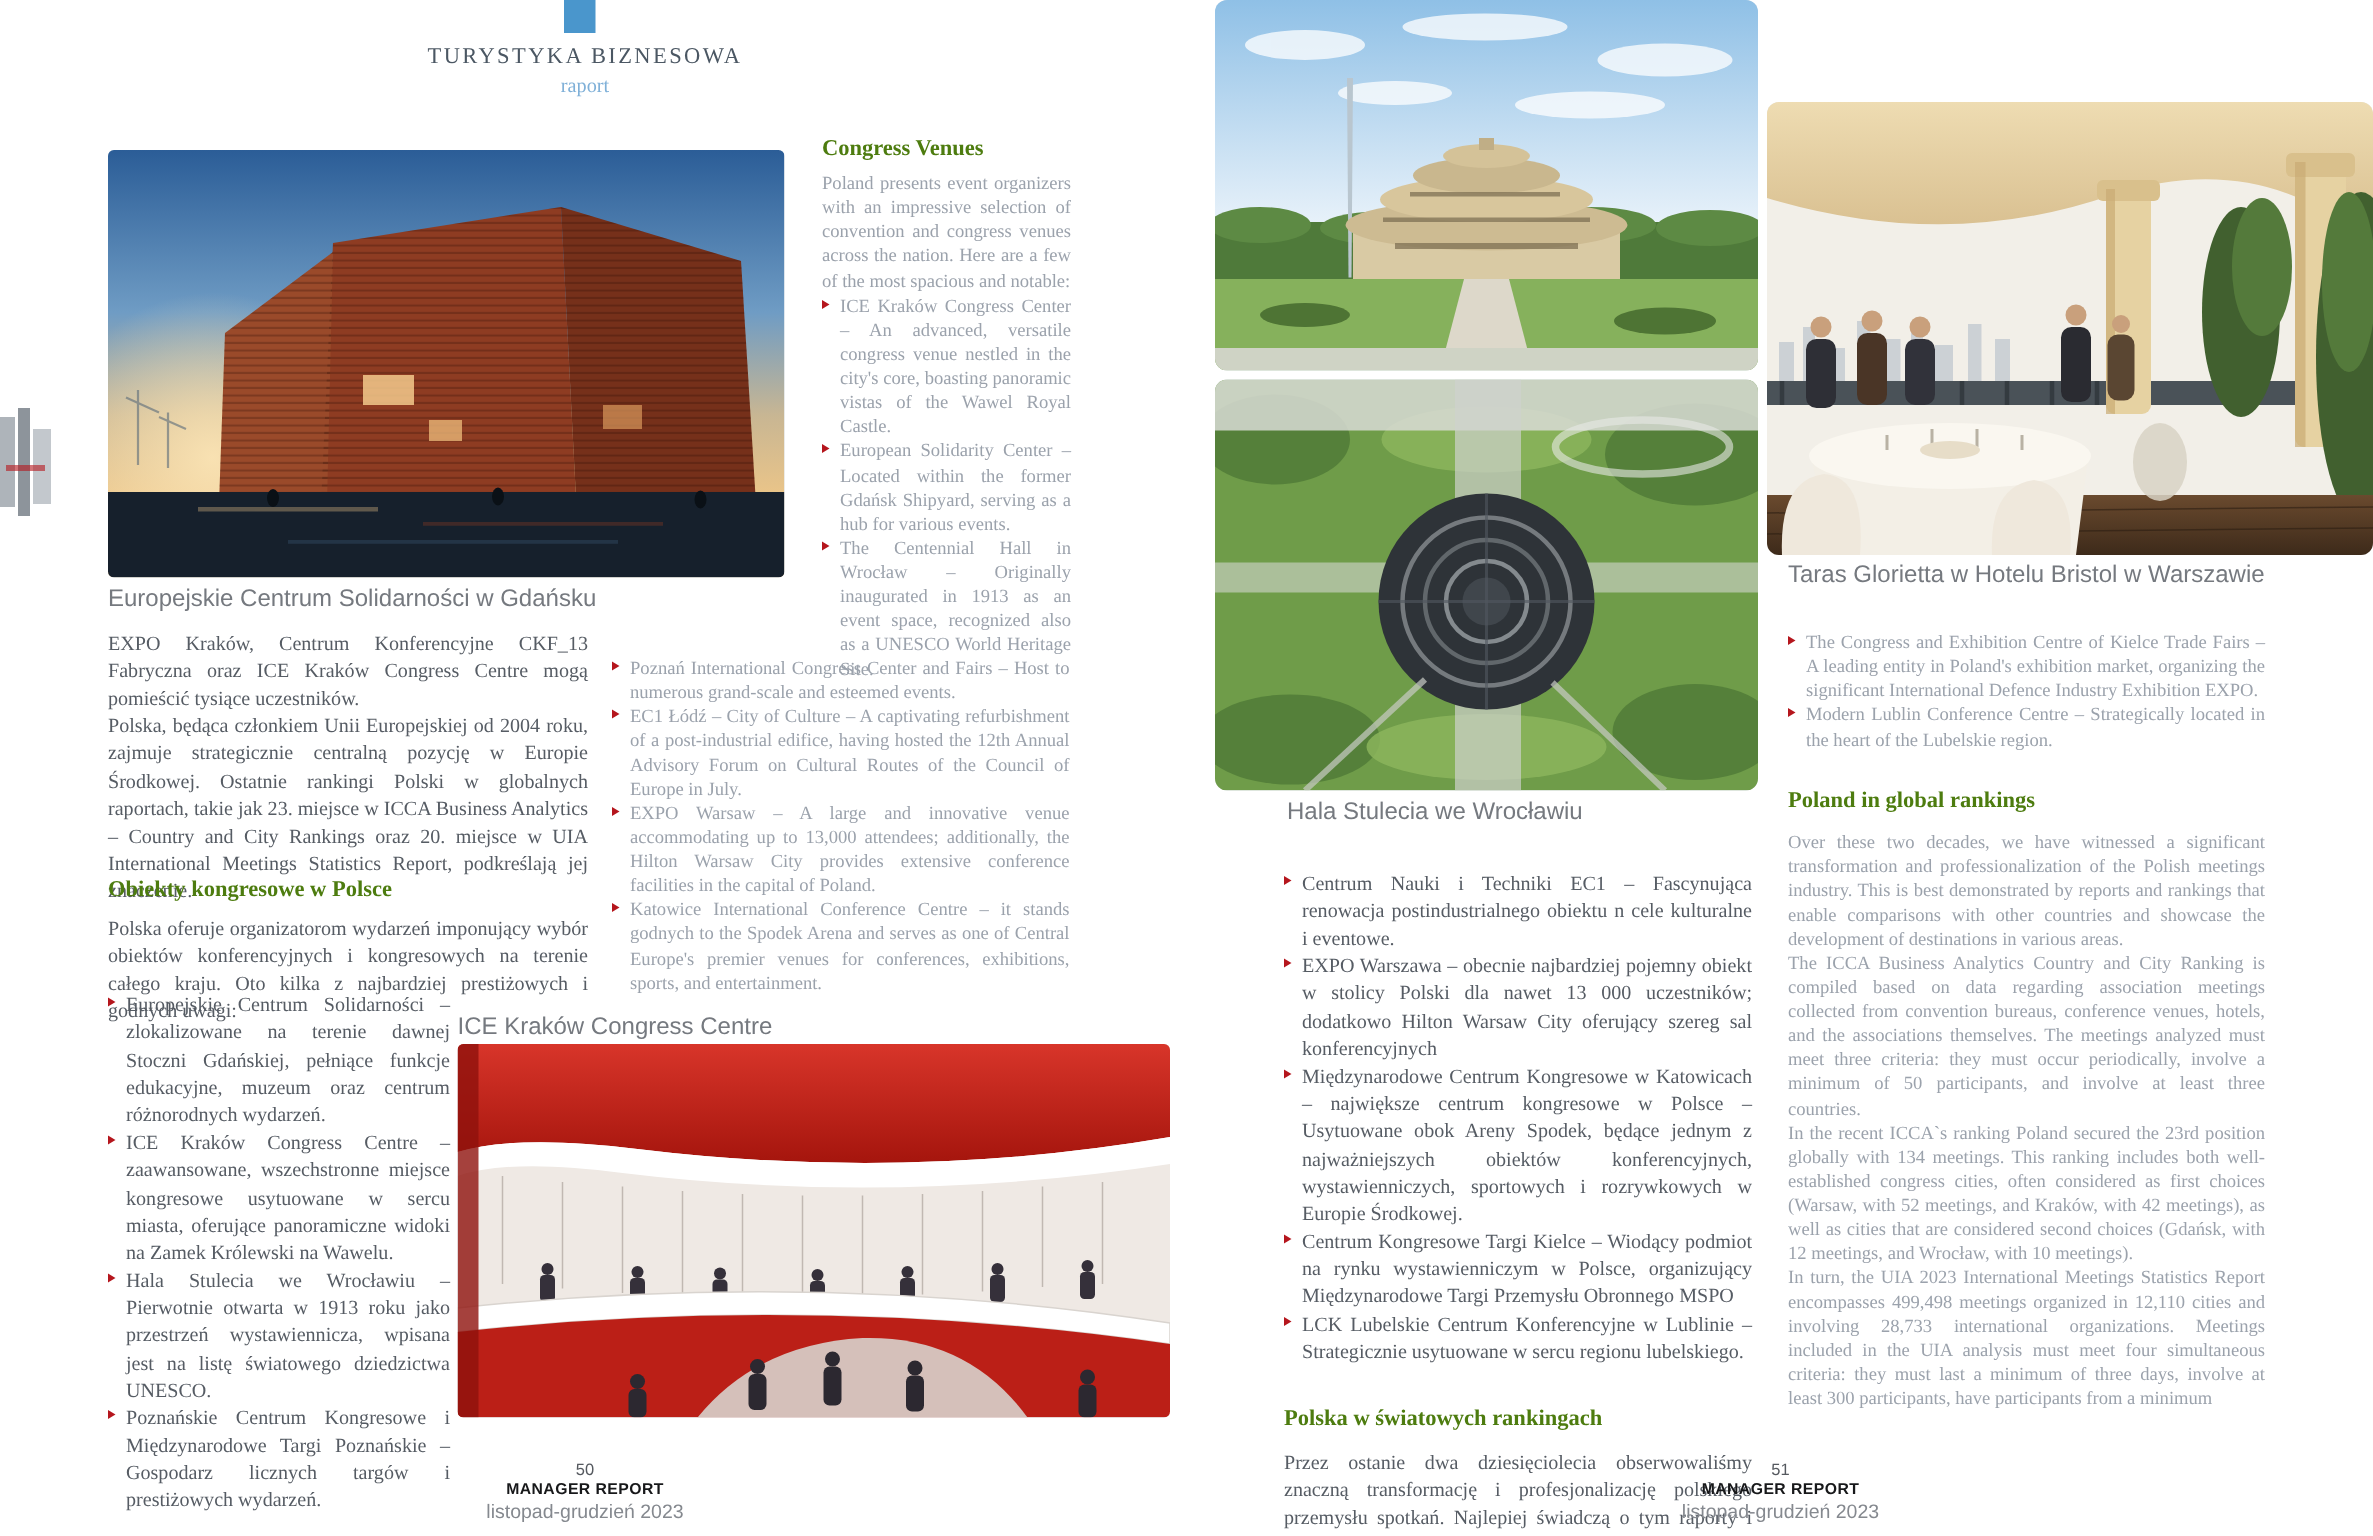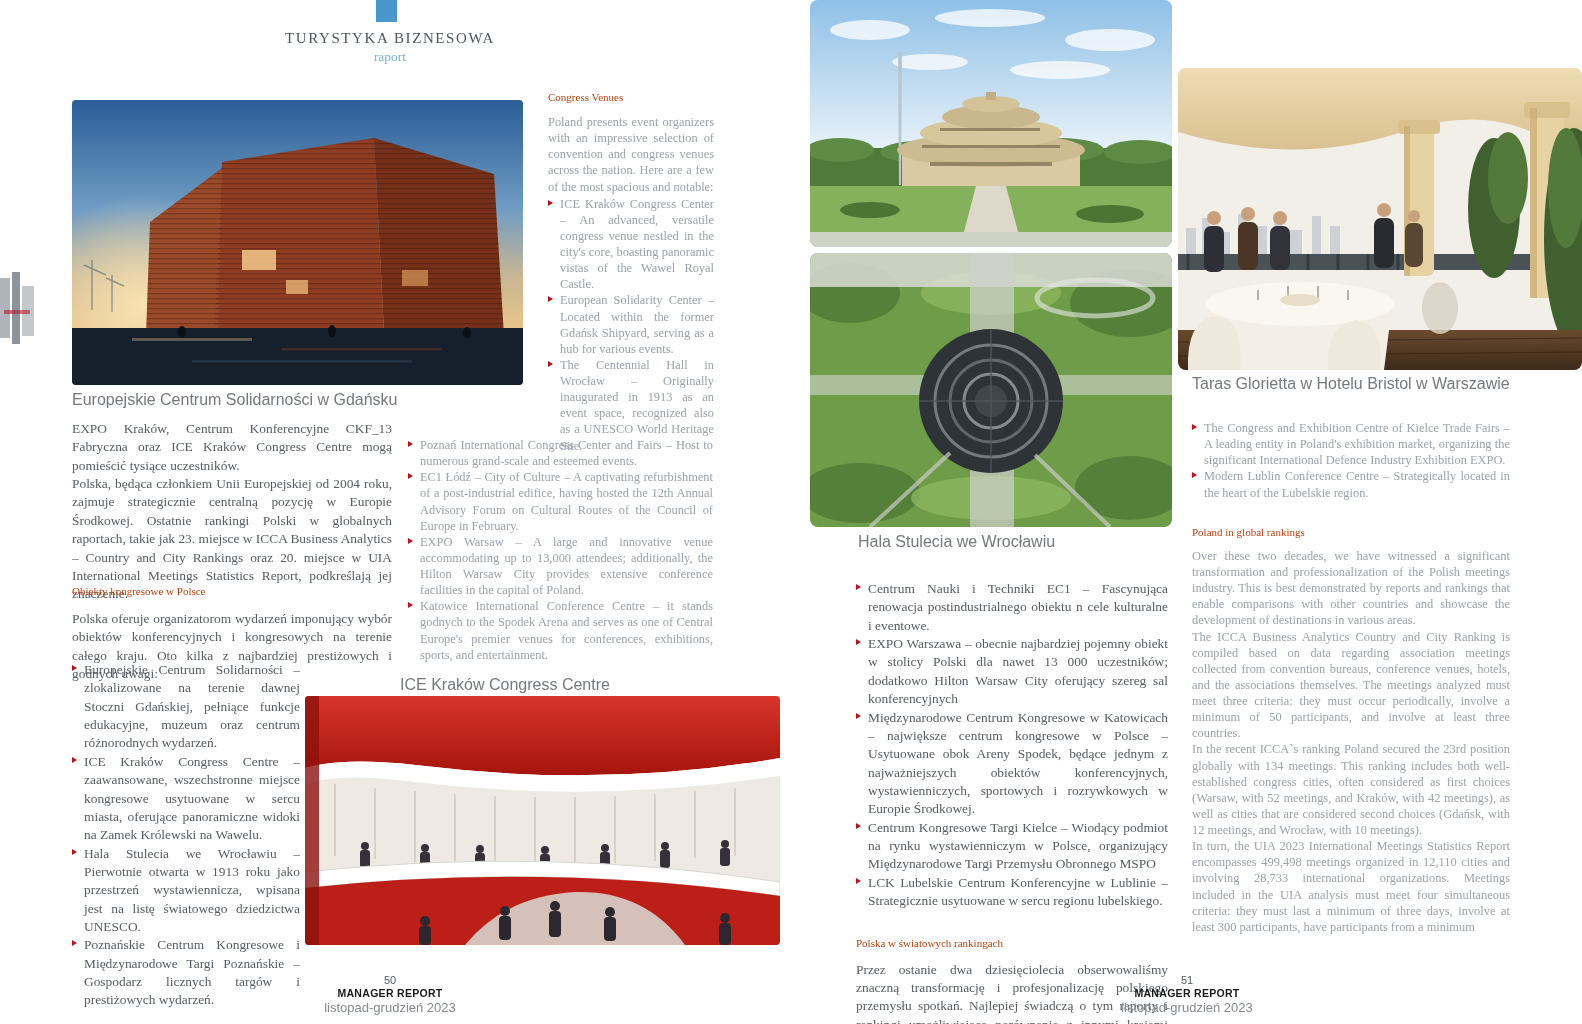--- a/index.html
+++ b/index.html
@@ -16,21 +16,21 @@
   
   .photo{overflow:hidden;background:#dde3e8;}
   .r4{border-radius:4px;} .r8{border-radius:8px;}
 
   
   .caption{font-family:"Liberation Sans",sans-serif;font-size:16px;color:#75797f;}
 
   
   .pl-text{font-size:13.4px;line-height:1.37;color:#565c64;text-align:justify;}
   .en-text{font-size:12.4px;line-height:1.3;color:#9ba2ac;text-align:justify;}
-  .sec-h{font-size:11px;font-weight:normal;color:#c2410c;margin:0 0 9px 0;}
+  .sec-h{font-size:15px;font-weight:bold;color:#4d7c0f;margin:0 0 9px 0;}
   p{margin:0;}
   .bullets{list-style:none;margin:0;padding:0;}
   .bullets li{position:relative;padding-left:12px;margin:0;}
   .tri{position:absolute;left:0;top:4px;width:0;height:0;
        border-left:5px solid #b5161d;border-top:3.5px solid transparent;border-bottom:3.5px solid transparent;}
 
   
   .footer{text-align:center;font-family:"Liberation Sans",sans-serif;width:200px;}
   .pgnum{font-size:11px;color:#55595f;}
   .ftitle{font-size:10.5px;font-weight:bold;color:#17181a;letter-spacing:.3px;margin-top:1px;}
@@ -115,21 +115,21 @@
   <h3 class="abs sec-h" style="left:72px;top:585px;width:320px;">Obiekty kongresowe w Polsce</h3>
   <div class="abs pl-text" style="left:72px;top:610px;width:320px;">Polska oferuje organizatorom wydarzeń imponujący wybór obiektów konferencyjnych i kongresowych na terenie całego kraju. Oto kilka z najbardziej prestiżowych i godnych uwagi:</div>
 
   <ul class="abs bullets pl-text" style="left:72px;top:661px;width:228px;">
     <li><span class="tri"></span><span>Europejskie Centrum Solidarności – zlokalizowane na terenie dawnej Stoczni Gdańskiej, pełniące funkcje edukacyjne, muzeum oraz centrum różnorodnych wydarzeń.</span></li>
     <li><span class="tri"></span><span>ICE Kraków Congress Centre – zaawansowane, wszechstronne miejsce kongresowe usytuowane w sercu miasta, oferujące panoramiczne widoki na Zamek Królewski na Wawelu.</span></li>
     <li><span class="tri"></span><span>Hala Stulecia we Wrocławiu – Pierwotnie otwarta w 1913 roku jako przestrzeń wystawiennicza, wpisana jest na listę światowego dziedzictwa UNESCO.</span></li>
     <li><span class="tri"></span><span>Poznańskie Centrum Kongresowe i Międzynarodowe Targi Poznańskie – Gospodarz licznych targów i prestiżowych wydarzeń.</span></li>
   </ul>
 
-  <div class="abs caption" style="left:305px;top:676px;width:400px;text-align:center;">ICE Kraków Congress Centre</div>
+  <div class="abs caption" style="left:305px;top:676px;width:400px;">ICE Kraków Congress Centre</div>
   <div class="abs photo r4" style="left:305px;top:696px;width:475px;height:249px;">
     <svg width="475" height="249" viewBox="0 0 475 249">
       <defs>
         <linearGradient id="redTop" x1="0" y1="0" x2="0" y2="1">
           <stop offset="0" stop-color="#d8352a"></stop>
             <stop offset="1" stop-color="#a5150d"></stop>
         </linearGradient>
       </defs>
       <rect width="475" height="249" fill="#efe9e4"></rect>
       <path d="M0,0 H475 V62 Q300,92 120,70 Q40,60 0,72 Z" fill="url(#redTop)"></path>
@@ -192,21 +192,21 @@
   <div class="abs en-text" style="left:548px;top:114px;width:166px;">
     <p>Poland presents event organizers with an impressive selection of convention and congress venues across the nation. Here are a few of the most spacious and notable:</p>
     <ul class="bullets" style="margin-top:1px;">
       <li><span class="tri"></span><span>ICE Kraków Congress Center – An advanced, versatile congress venue nestled in the city's core, boasting panoramic vistas of the Wawel Royal Castle.</span></li>
       <li><span class="tri"></span><span>European Solidarity Center – Located within the former Gdańsk Shipyard, serving as a hub for various events.</span></li>
       <li><span class="tri"></span><span>The Centennial Hall in Wrocław – Originally inaugurated in 1913 as an event space, recognized also as a UNESCO World Heritage Site.</span></li>
     </ul>
   </div>
   <ul class="abs bullets en-text" style="left:408px;top:437px;width:305px;">
     <li><span class="tri"></span><span>Poznań International Congress Center and Fairs – Host to numerous grand-scale and esteemed events.</span></li>
-    <li><span class="tri"></span><span>EC1 Łódź – City of Culture – A captivating refurbishment of a post-industrial edifice, having hosted the 12th Annual Advisory Forum on Cultural Routes of the Council of Europe in February.</span></li>
+    <li><span class="tri"></span><span>EC1 Łódź – City of Culture – A captivating refurbishment of a post-industrial edifice, having hosted the 12th Annual Advisory Forum on Cultural Routes of the Council of Europe in July.</span></li>
     <li><span class="tri"></span><span>EXPO Warsaw – A large and innovative venue accommodating up to 13,000 attendees; additionally, the Hilton Warsaw City provides extensive conference facilities in the capital of Poland.</span></li>
     <li><span class="tri"></span><span>Katowice International Conference Centre – it stands godnych to the Spodek Arena and serves as one of Central Europe's premier venues for conferences, exhibitions, sports, and entertainment.</span></li>
   </ul>
 
   <div class="abs photo r8" style="left:810px;top:0;width:362px;height:247px;">
     <svg width="362" height="247" viewBox="0 0 362 247">
       <defs>
         <linearGradient id="halaSky" x1="0" y1="0" x2="0" y2="1">
           <stop offset="0" stop-color="#8fc0e6"></stop>
             <stop offset="1" stop-color="#eef5fb"></stop>

